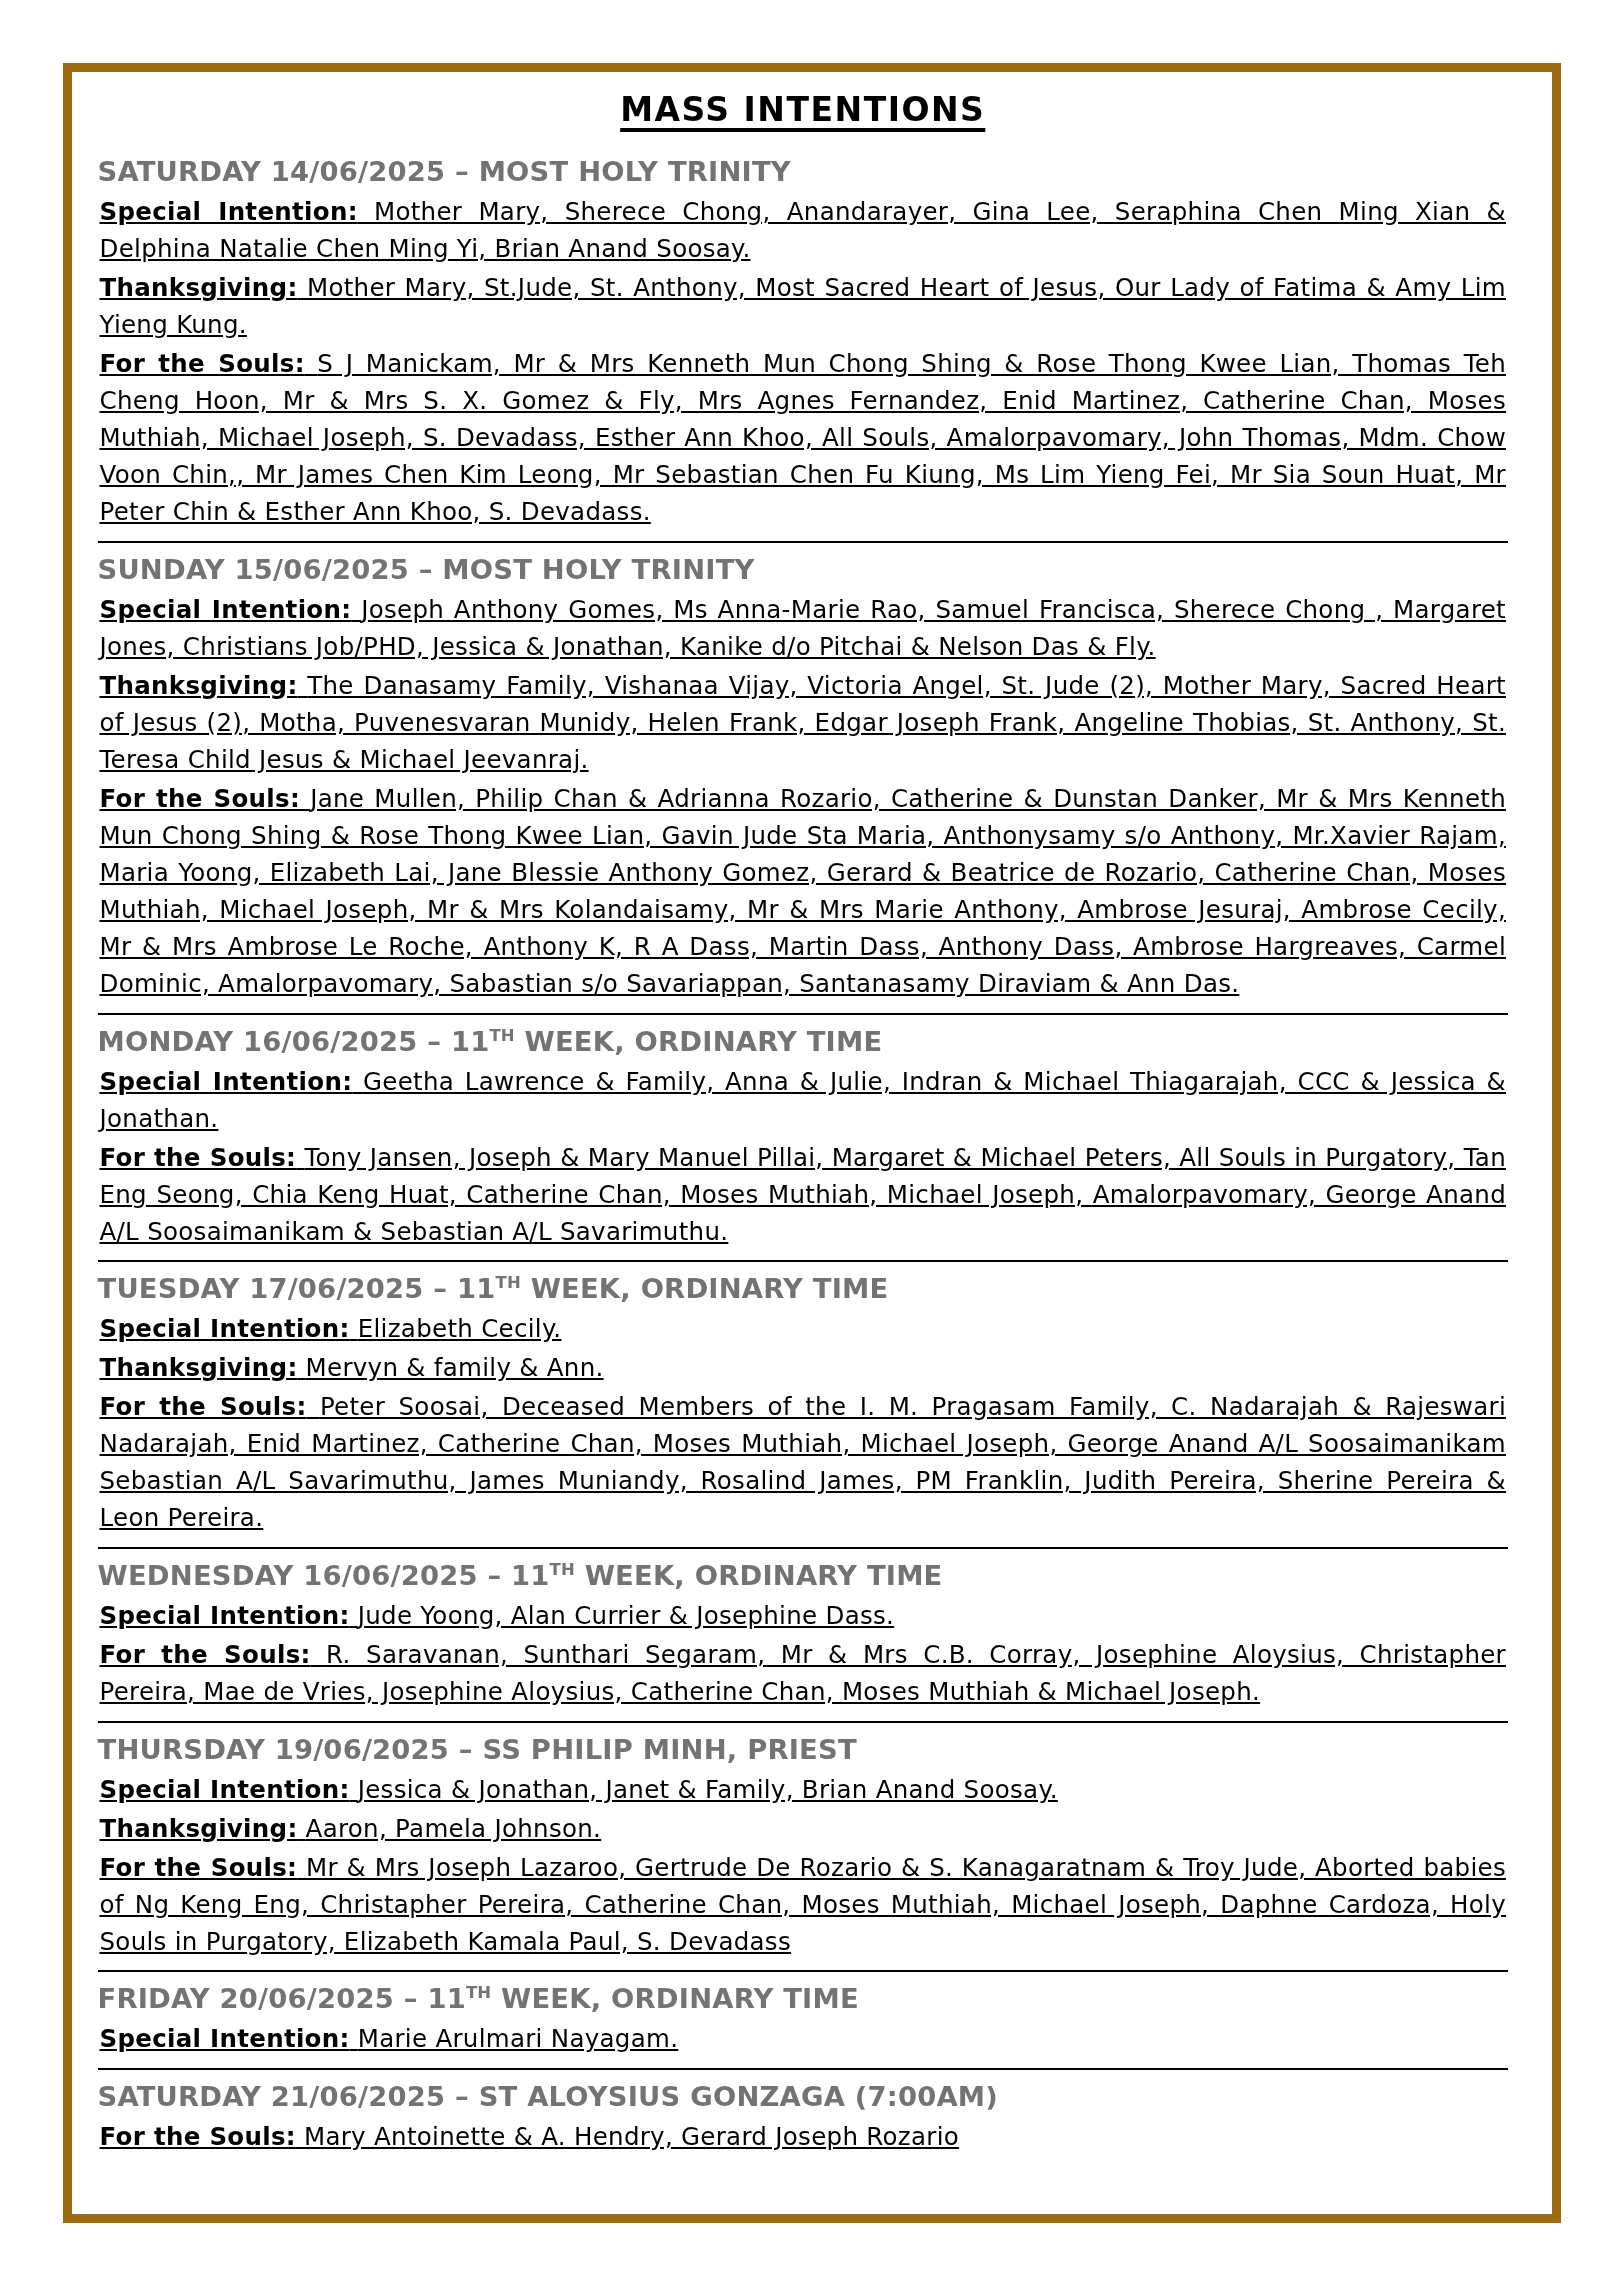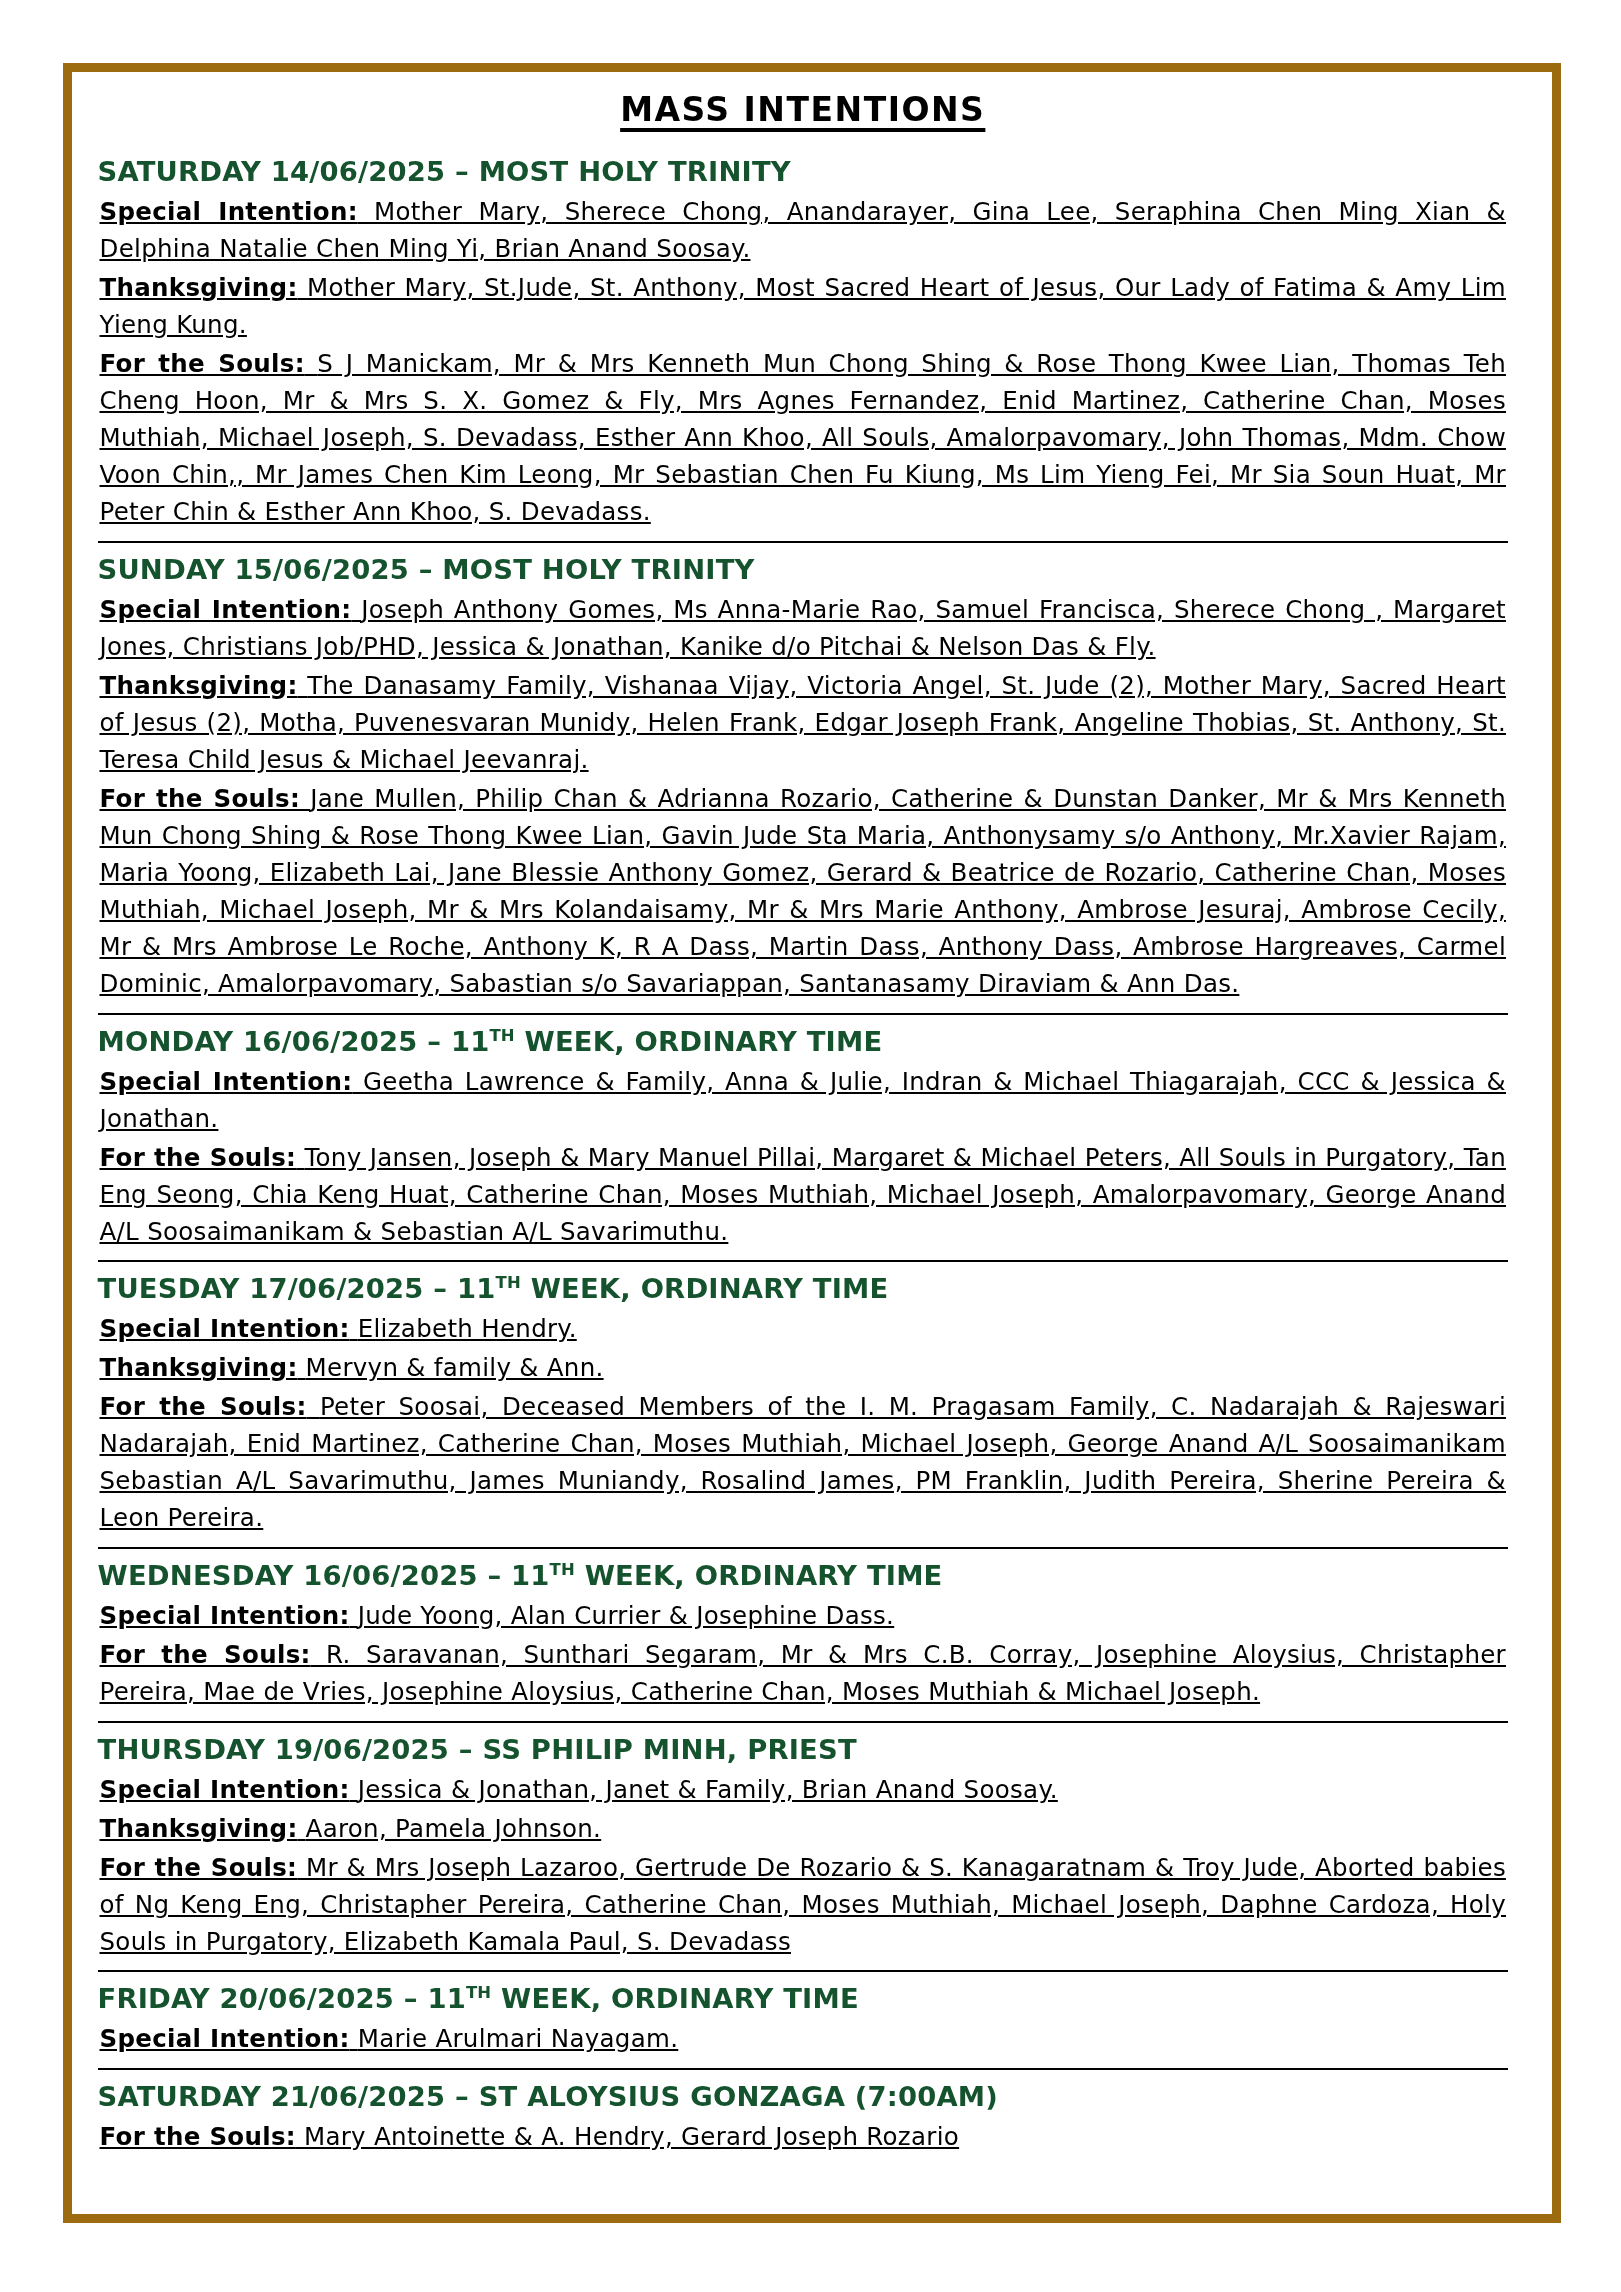--- a/index.html
+++ b/index.html
@@ -23,21 +23,21 @@
     font-size: 33px; font-weight: bold;
     color: #000000;
     letter-spacing: 1.5px;
     text-decoration: underline;
     text-decoration-thickness: 3.9px;
     text-underline-offset: 6.9px;
   }
   .day-heading {
     margin: 0; padding: 0;
     font-size: 27.4px; font-weight: bold;
-    color: #14532d;
+    color: #737373;
     line-height: 39px;
     letter-spacing: 0.2px;
   }
   .day-heading sup { font-size: 0.60em; line-height: 0; }
   .entry {
     margin: 2px; padding: 0;
     font-size: 24.5px;
     line-height: 37px;
     letter-spacing: 0.3px;
     text-align: justify;
@@ -75,21 +75,21 @@
 
   <section>
     <h2 class="day-heading"><span>MONDAY 16/06/2025 – 11</span><sup>TH</sup><span> WEEK, ORDINARY TIME</span></h2>
     <p class="entry"><strong class="label">Special Intention:</strong> <span>Geetha Lawrence &amp; Family, Anna &amp; Julie, Indran &amp; Michael Thiagarajah, CCC &amp; Jessica &amp; Jonathan.</span></p>
     <p class="entry"><strong class="label">For the Souls:</strong> <span>Tony Jansen, Joseph &amp; Mary Manuel Pillai, Margaret &amp; Michael Peters, All Souls in Purgatory, Tan Eng Seong, Chia Keng Huat, Catherine Chan, Moses Muthiah, Michael Joseph, Amalorpavomary, George Anand A/L Soosaimanikam &amp; Sebastian A/L Savarimuthu.</span></p>
   </section>
   <hr class="divider">
 
   <section>
     <h2 class="day-heading"><span>TUESDAY 17/06/2025 – 11</span><sup>TH</sup><span> WEEK, ORDINARY TIME</span></h2>
-    <p class="entry"><strong class="label">Special Intention:</strong> <span>Elizabeth Hendry.</span></p>
+    <p class="entry"><strong class="label">Special Intention:</strong> <span>Elizabeth Cecily.</span></p>
     <p class="entry"><strong class="label">Thanksgiving:</strong> <span>Mervyn &amp; family &amp; Ann.</span></p>
     <p class="entry"><strong class="label">For the Souls:</strong> <span>Peter Soosai, Deceased Members of the I. M. Pragasam Family, C. Nadarajah &amp; Rajeswari Nadarajah, Enid Martinez, Catherine Chan, Moses Muthiah, Michael Joseph, George Anand A/L Soosaimanikam Sebastian A/L Savarimuthu, James Muniandy, Rosalind James, PM Franklin, Judith Pereira, Sherine Pereira &amp; Leon Pereira.</span></p>
   </section>
   <hr class="divider">
 
   <section>
     <h2 class="day-heading"><span>WEDNESDAY 16/06/2025 – 11</span><sup>TH</sup><span> WEEK, ORDINARY TIME</span></h2>
     <p class="entry"><strong class="label">Special Intention:</strong> <span>Jude Yoong, Alan Currier &amp; Josephine Dass.</span></p>
     <p class="entry"><strong class="label">For the Souls:</strong> <span>R. Saravanan, Sunthari Segaram, Mr &amp; Mrs C.B. Corray, Josephine Aloysius, Christapher Pereira, Mae de Vries, Josephine Aloysius, Catherine Chan, Moses Muthiah &amp; Michael Joseph.</span></p>
   </section>

